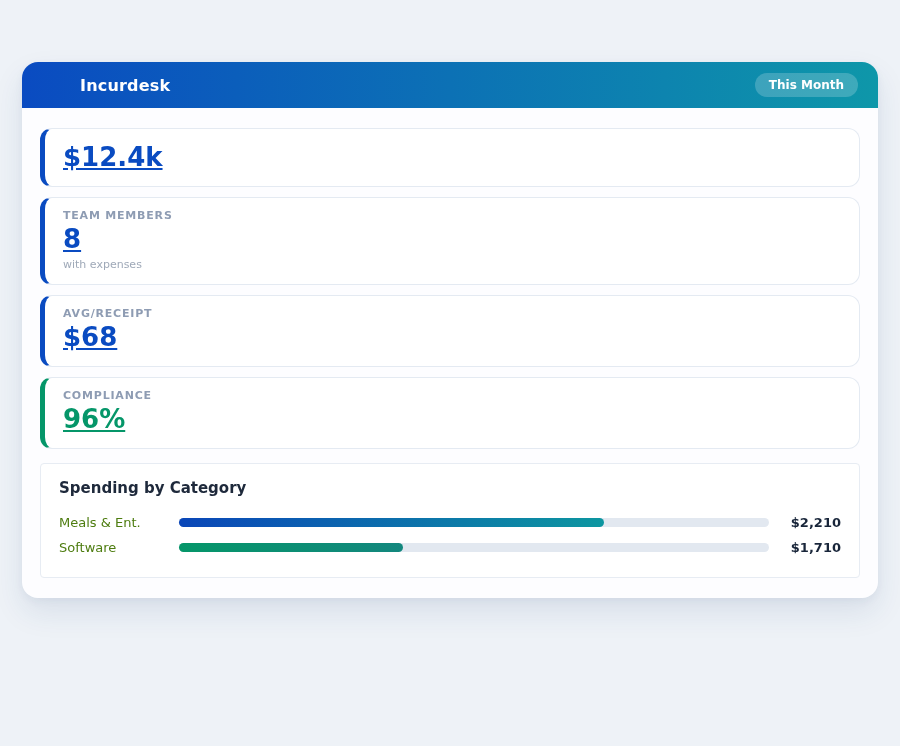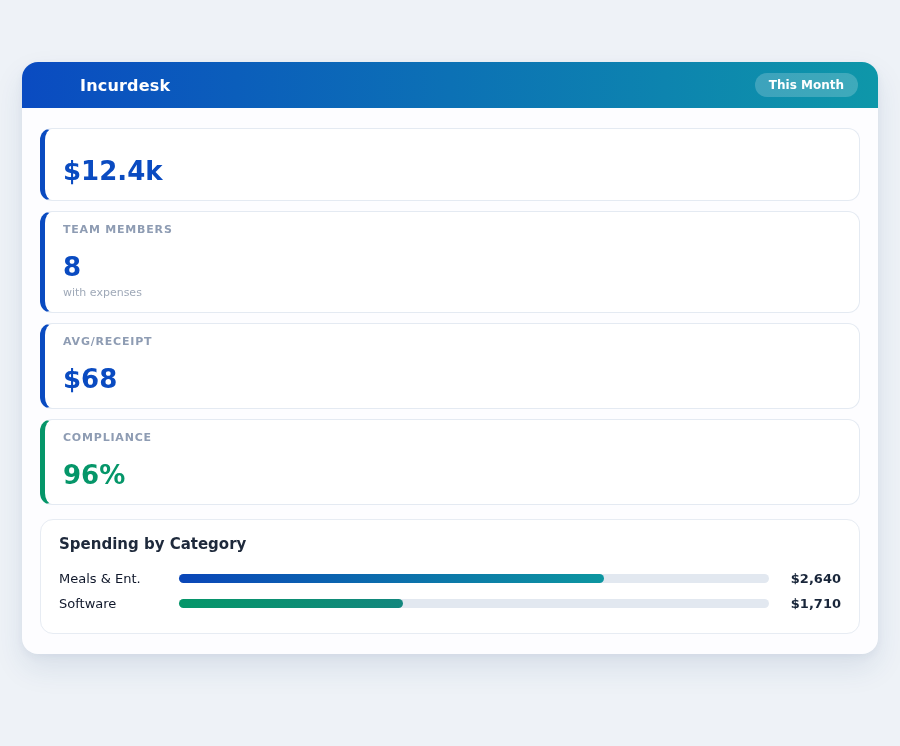--- a/index.html
+++ b/index.html
@@ -57,50 +57,51 @@
   }
   .stat-label {
     font-size: 11px;
     font-weight: bold;
     letter-spacing: 0.8px;
     color: #8e9cb3;
   }
   .stat-value {
     font-size: 26px;
     font-weight: bold;
-    margin-top: 17px;
+    margin-top: 3px;
     line-height: 1.15;
+    text-decoration: underline;
   }
   .stat-sub {
     font-size: 11px;
     color: #9fa9b8;
     margin-top: 3px;
   }
   .spend-card {
     background: #ffffff;
     border: 1px solid #e7ecf3;
-    border-radius: 13px;
+    border-radius: 4px;
     padding: 15px 18px 17px;
     margin-top: 14px;
   }
   .spend-title {
     font-size: 15px;
     font-weight: bold;
     color: #1e293b;
     margin-bottom: 13px;
   }
   .spend-row {
     display: flex;
     align-items: center;
     height: 25px;
   }
   .row-label {
     width: 120px;
     font-size: 13px;
-    color: #0f172a;
+    color: #4d7c0f;
   }
   .bar-track {
     flex: 1;
     height: 9px;
     background: #e2e8f0;
     border-radius: 999px;
   }
   .bar-fill {
     height: 100%;
     border-radius: 999px;
@@ -146,21 +147,21 @@
   </div>
 </div>
     <div class="spend-card">
       <div class="spend-title">Spending by Category</div>
       <div id="rows-container">
   <div class="spend-row">
     <div class="row-label">Meals &amp; Ent.</div>
     <div class="bar-track">
       <div class="bar-fill" style="width: 72%; background: linear-gradient(90deg, rgb(10, 70, 184), rgb(13, 150, 160));"></div>
     </div>
-    <div class="row-value">$2,640</div>
+    <div class="row-value">$2,210</div>
   </div>
 
 
   <div class="spend-row">
     <div class="row-label">Software</div>
     <div class="bar-track">
       <div class="bar-fill" style="width: 38%; background: linear-gradient(90deg, rgb(5, 150, 105), rgb(19, 135, 126));"></div>
     </div>
     <div class="row-value">$1,710</div>
   </div>

